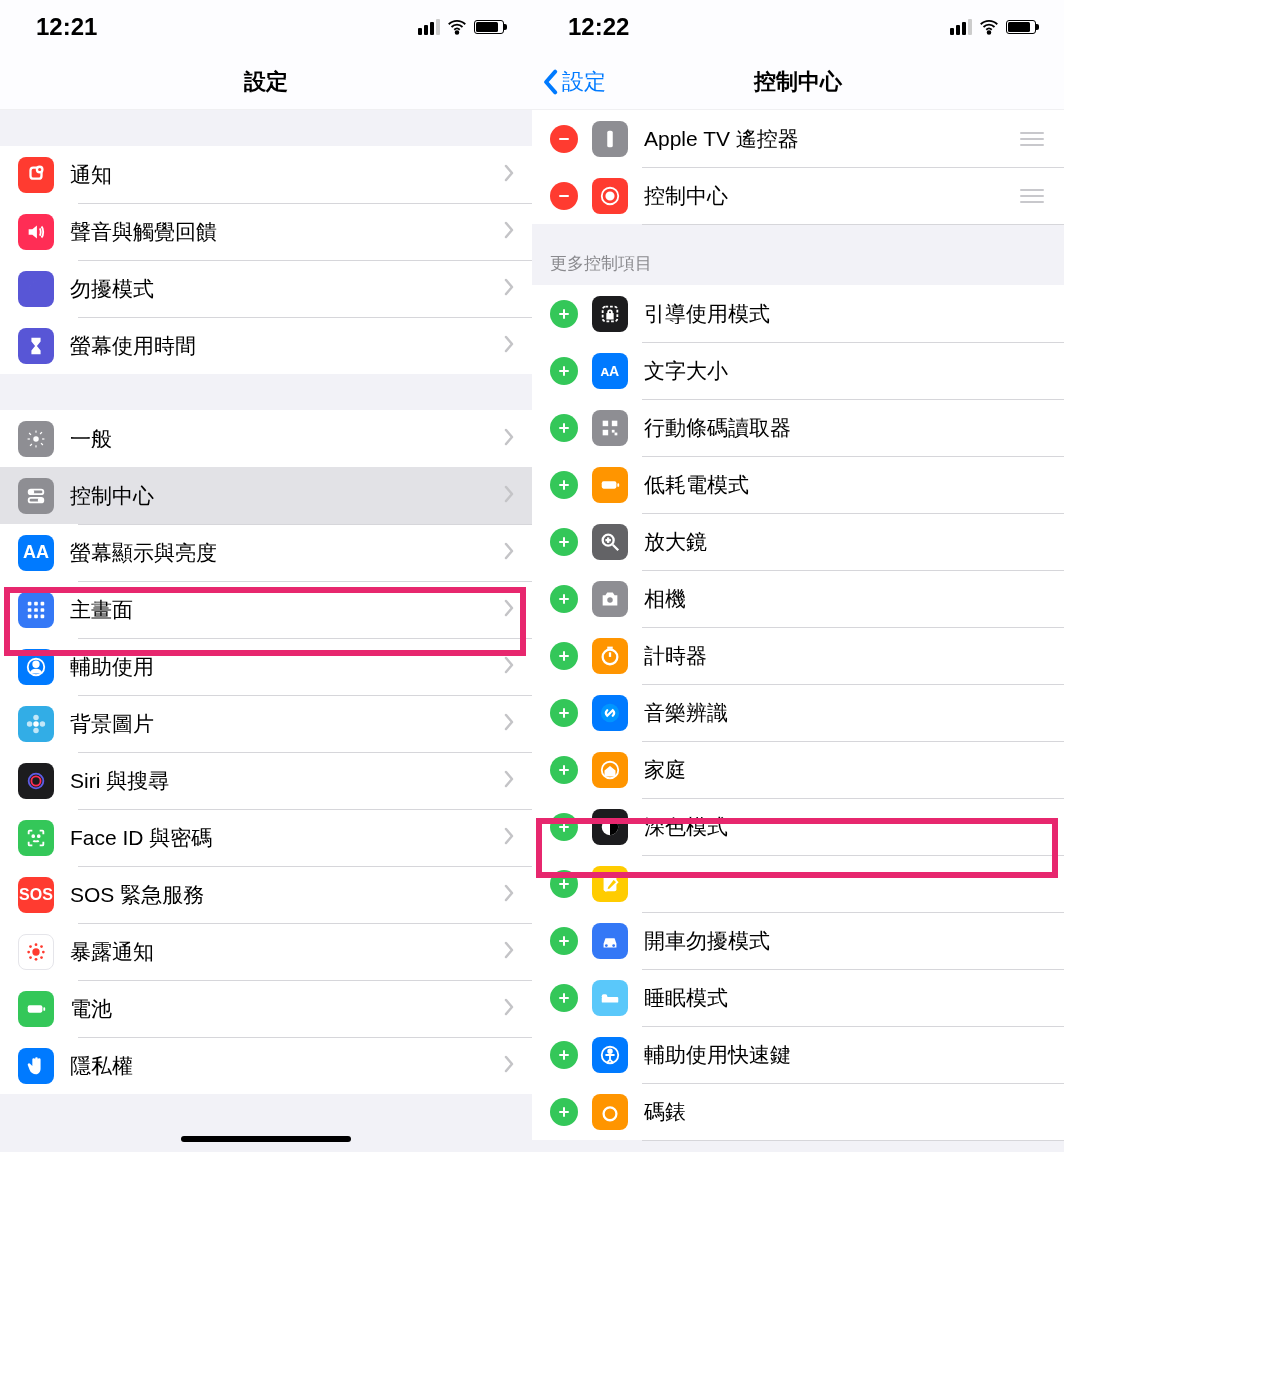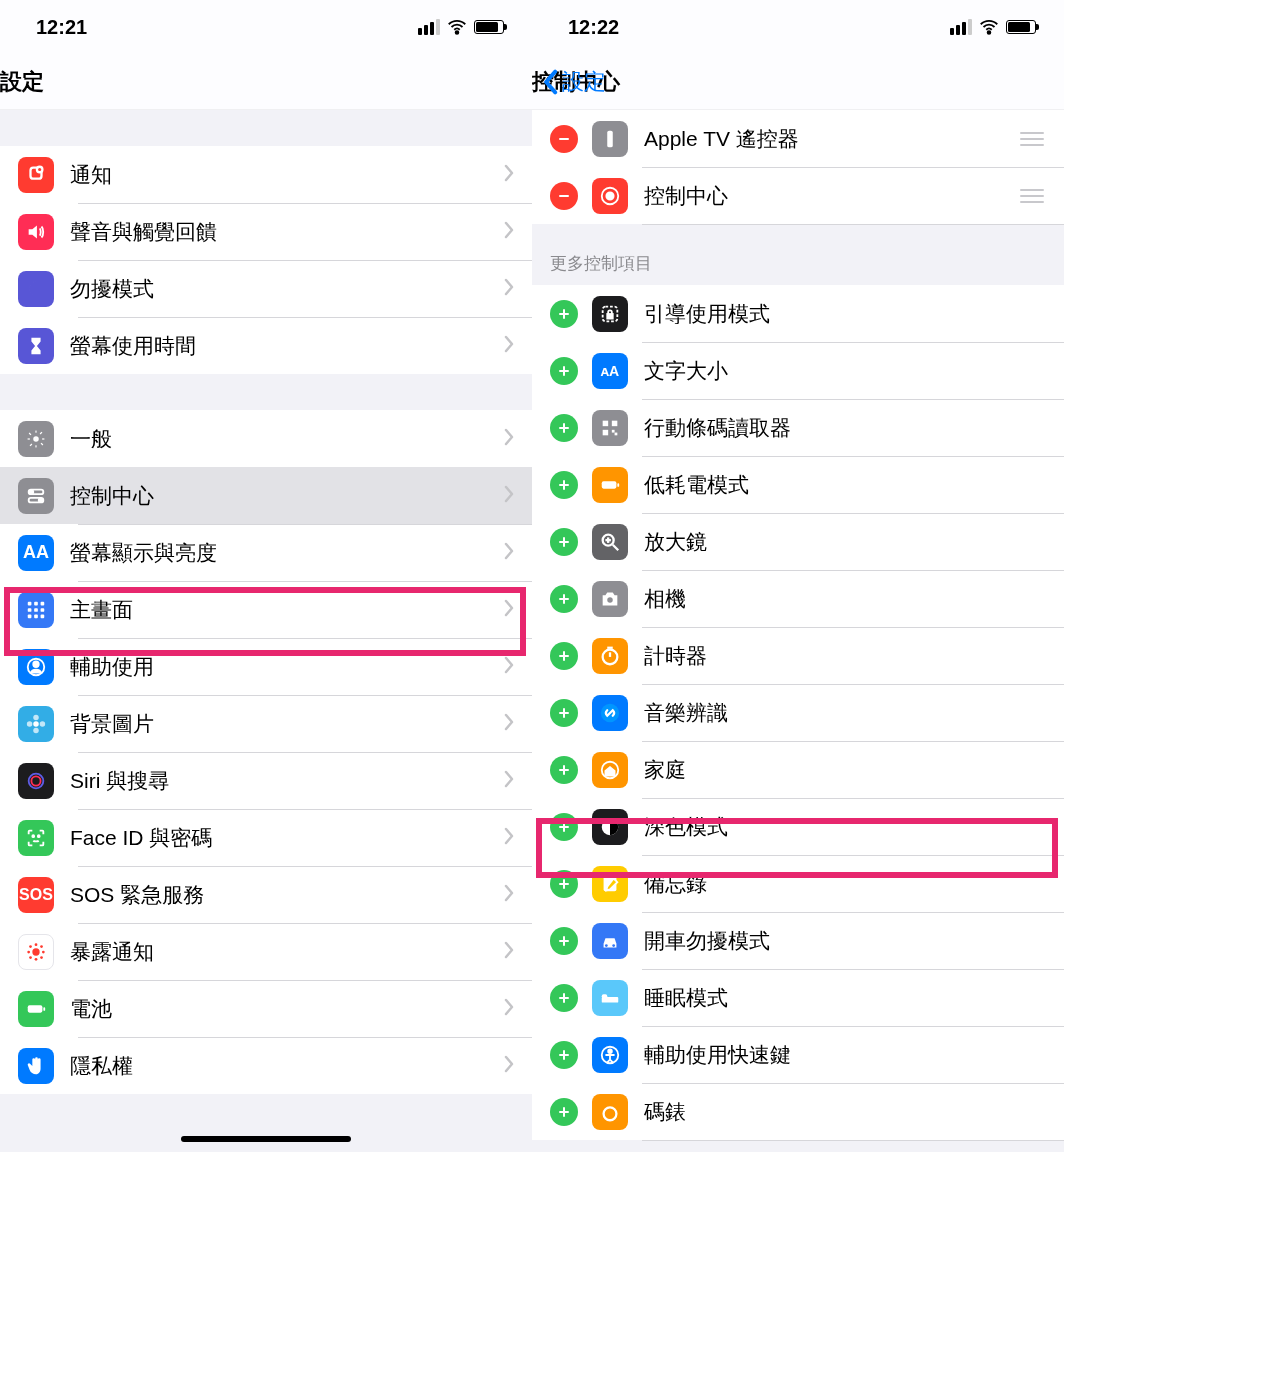--- a/index.html
+++ b/index.html
@@ -22,40 +22,40 @@
   .phone.left { width: 532px; }
   .phone.right { width: 532px; }
 
   .statusbar {
     height: 54px;
     display: flex;
     align-items: center;
     justify-content: space-between;
     padding: 0 28px 0 36px;
     background: #fdfdff;
-    font-size: 20px;
+    font-size: 24px;
     font-weight: 600;
   }
   .status-right { display: flex; align-items: center; gap: 6px; }
   .sig-bars { display:flex; align-items:flex-end; gap:2px; }
   .sig-bars span { width:4px; background:#000; border-radius:1px; }
   .sig-bars span:nth-child(1){height:7px}
   .sig-bars span:nth-child(2){height:10px}
   .sig-bars span:nth-child(3){height:13px}
   .sig-bars span:nth-child(4){height:16px; background:#ccc;}
   .wifi-icon { width:22px;height:22px; }
   .battery { width:30px;height:14px;border:1.5px solid #000;border-radius:3px;position:relative;}
   .battery::after{content:"";position:absolute;right:-4px;top:3px;width:3px;height:6px;background:#000;border-radius:0 2px 2px 0;}
   .battery-fill{position:absolute;left:1px;top:1px;bottom:1px;width:80%;background:#000;border-radius:1.5px;}
 
   .navbar {
     height: 56px;
     display:flex;
     align-items:center;
-    justify-content:flex-start;
+    justify-content:center;
     position:relative;
     background:#fdfdff;
     border-bottom: 0.5px solid rgba(0,0,0,0.05);
   }
   .nav-title { font-size:22px; font-weight:600; }
   .nav-back {
     position:absolute; left:10px; top:0; bottom:0;
     display:flex; align-items:center; gap:4px;
     color:#007aff; font-size:22px;
   }
@@ -624,21 +624,20 @@
               <line x1="6" y1="12" x2="18" y2="12" stroke="#fff" stroke-width="3" stroke-linecap="round"></line>
               <line x1="12" y1="6" x2="12" y2="18" stroke="#fff" stroke-width="3" stroke-linecap="round"></line>
             </svg>
           </div>
     <div class="icon bg-yellow">
             <svg viewBox="0 0 24 24" fill="none" stroke="#fff" stroke-width="2">
               <rect x="5" y="4" width="14" height="16" rx="2" fill="#fff" stroke="none"></rect>
               <path d="M16 6l4 4-8 8-4 1 1-4 7-9z" fill="#ffcc00"></path>
             </svg>
           </div>
-    <span class="row-label">備忘錄</span>
     <div class="sep" style="left:110px;"></div>
         </div>
         <div class="row">
     <div class="action-btn add">
             <svg viewBox="0 0 24 24" width="16" height="16">
               <line x1="6" y1="12" x2="18" y2="12" stroke="#fff" stroke-width="3" stroke-linecap="round"></line>
               <line x1="12" y1="6" x2="12" y2="18" stroke="#fff" stroke-width="3" stroke-linecap="round"></line>
             </svg>
           </div>
     <div class="icon bg-homeblue">

